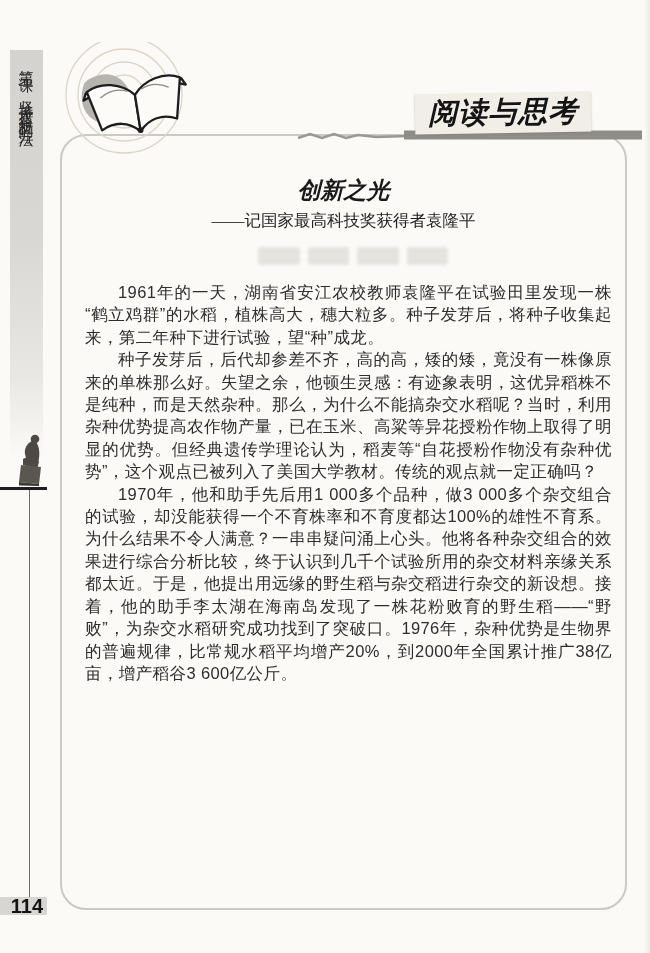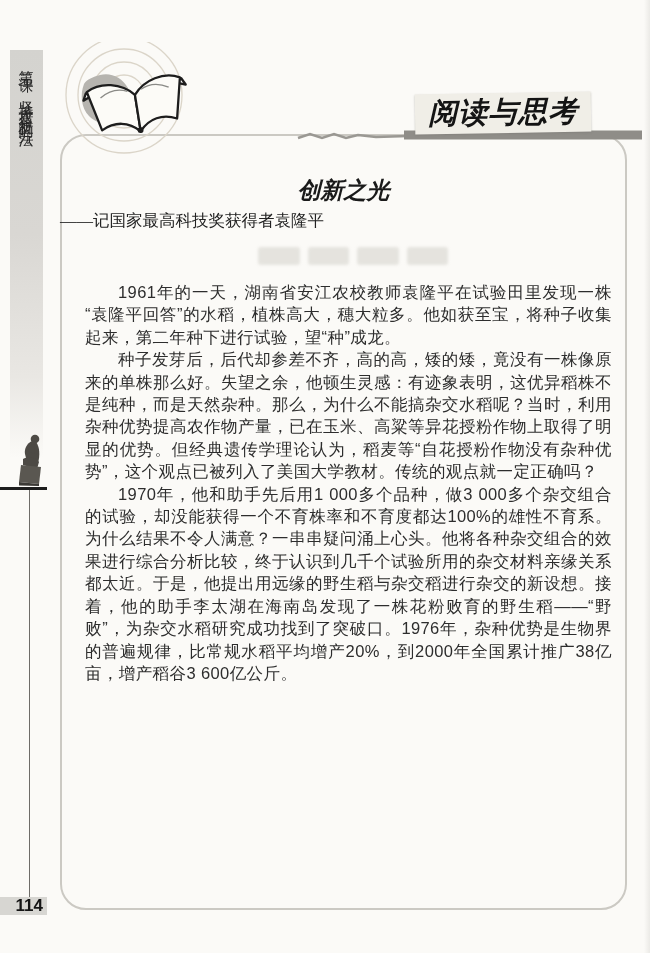--- a/index.html
+++ b/index.html
@@ -11,40 +11,40 @@
   .side-strip{left:10px;top:50px;width:33px;height:408px;
     background:linear-gradient(180deg,#d4d3cf 0%,#d9d7d3 45%,#e9e7e3 80%,rgba(240,238,234,0) 100%);}
   .side-text{left:10px;top:58px;width:33px;writing-mode:vertical-rl;text-orientation:upright;
     font-size:15px;color:#262626;letter-spacing:4px;line-height:33px;text-align:left;}
   .side-text .topic-gap{margin-top:18px;display:inline-block;}
 
   .statue{left:14px;top:432px;width:34px;height:54px;}
   .side-rule{left:0;top:487px;width:47px;height:3px;background:#1d1d1d;}
   .side-vline{left:29px;top:490px;width:1px;height:407px;background:#6e6c68;}
   .pagenum-block{left:0;top:897px;width:47px;height:18px;background:#d7d6d2;
-    font-size:17px;font-weight:bold;color:#141414;line-height:18px;text-align:right;
+    font-size:20px;font-weight:bold;color:#141414;line-height:18px;text-align:right;
     box-sizing:border-box;padding-right:4px;}
 
   
   .banner-shadow{left:296px;top:127px;width:346px;height:16px;}
   .banner-box{left:415px;top:93px;width:176px;height:40px;background:#f0eee7;
     transform:rotate(-1deg);display:flex;align-items:center;justify-content:center;
     box-shadow:0 1px 2px rgba(120,118,112,.45);}
   .banner-label{font-size:29px;font-weight:900;font-style:italic;color:#141414;
     letter-spacing:1px;white-space:nowrap;}
 
   
   .content-box{left:60px;top:134px;width:563px;height:772px;border:2px solid #cbc9c3;
     border-radius:26px;background:#fbfaf7;}
 
   .illustration{left:48px;top:42px;width:164px;height:118px;}
 
   .article-title{left:60px;top:177px;width:567px;text-align:center;font-size:23px;
     font-weight:bold;color:#1a1a1a;font-family:"Liberation Serif",serif;line-height:28px;font-style:italic;}
-  .article-subtitle{left:60px;top:210px;width:567px;text-align:left;font-size:16.5px;
+  .article-subtitle{left:60px;top:210px;width:567px;text-align:center;font-size:16.5px;
     color:#222;font-family:"Liberation Serif",serif;line-height:22px;}
 
   .showthrough{left:258px;top:247px;width:190px;height:18px;display:flex;gap:8px;
     filter:blur(1.5px);opacity:.33;}
   .showthrough i{flex:1;background:#b9b7ae;border-radius:3px;}
 
   .article-body{left:85px;top:281px;width:527px;}
   .article-body p{margin:0;text-indent:2em;font-size:16.5px;line-height:22.4px;
     letter-spacing:.4px;text-align:justify;color:#2d2d2d;}
 
@@ -110,18 +110,18 @@
 <div class="abs article-subtitle">——记国家最高科技奖获得者袁隆平</div>
 
 <div class="abs showthrough">
   <i></i>
     <i></i>
     <i></i>
     <i></i>
 </div>
 
 <div class="abs article-body">
-  <p>1961年的一天，湖南省安江农校教师袁隆平在试验田里发现一株“袁隆平回答”的水稻，植株高大，穗大粒多。他如获至宝，将种子收集起来，第二年种下进行试验，望“种”成龙。</p>
+  <p>1961年的一天，湖南省安江农校教师袁隆平在试验田里发现一株“鹤立鸡群”的水稻，植株高大，穗大粒多。种子发芽后，将种子收集起来，第二年种下进行试验，望“种”成龙。</p>
   <p>种子发芽后，后代却参差不齐，高的高，矮的矮，竟没有一株像原来的单株那么好。失望之余，他顿生灵感：有迹象表明，这优异稻株不是纯种，而是天然杂种。那么，为什么不能搞杂交水稻呢？当时，利用杂种优势提高农作物产量，已在玉米、高粱等异花授粉作物上取得了明显的优势。但经典遗传学理论认为，稻麦等“自花授粉作物没有杂种优势”，这个观点已被列入了美国大学教材。传统的观点就一定正确吗？</p>
   <p>1970年，他和助手先后用1 000多个品种，做3 000多个杂交组合的试验，却没能获得一个不育株率和不育度都达100%的雄性不育系。为什么结果不令人满意？一串串疑问涌上心头。他将各种杂交组合的效果进行综合分析比较，终于认识到几千个试验所用的杂交材料亲缘关系都太近。于是，他提出用远缘的野生稻与杂交稻进行杂交的新设想。接着，他的助手李太湖在海南岛发现了一株花粉败育的野生稻——“野败”，为杂交水稻研究成功找到了突破口。1976年，杂种优势是生物界的普遍规律，比常规水稻平均增产20%，到2000年全国累计推广38亿亩，增产稻谷3 600亿公斤。</p>
 </div>
 
 <div class="abs scan-edge"></div>
 
 </body></html>

